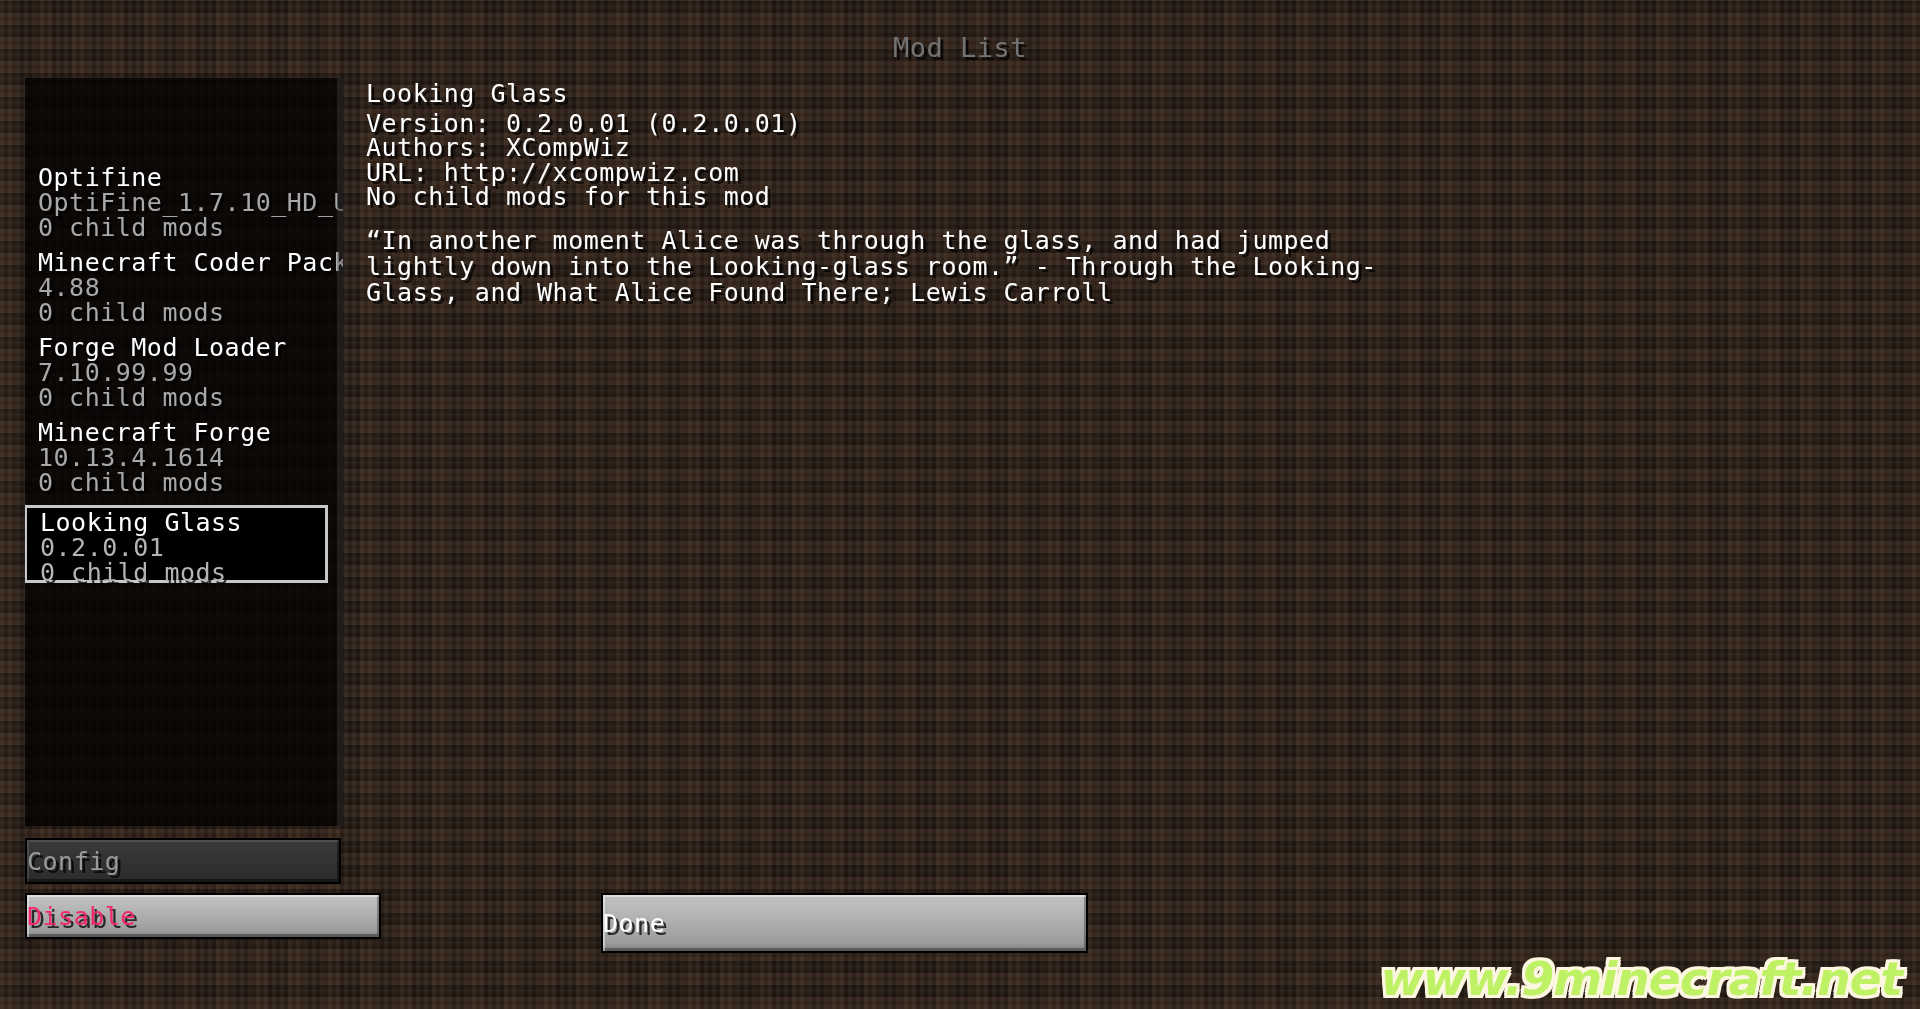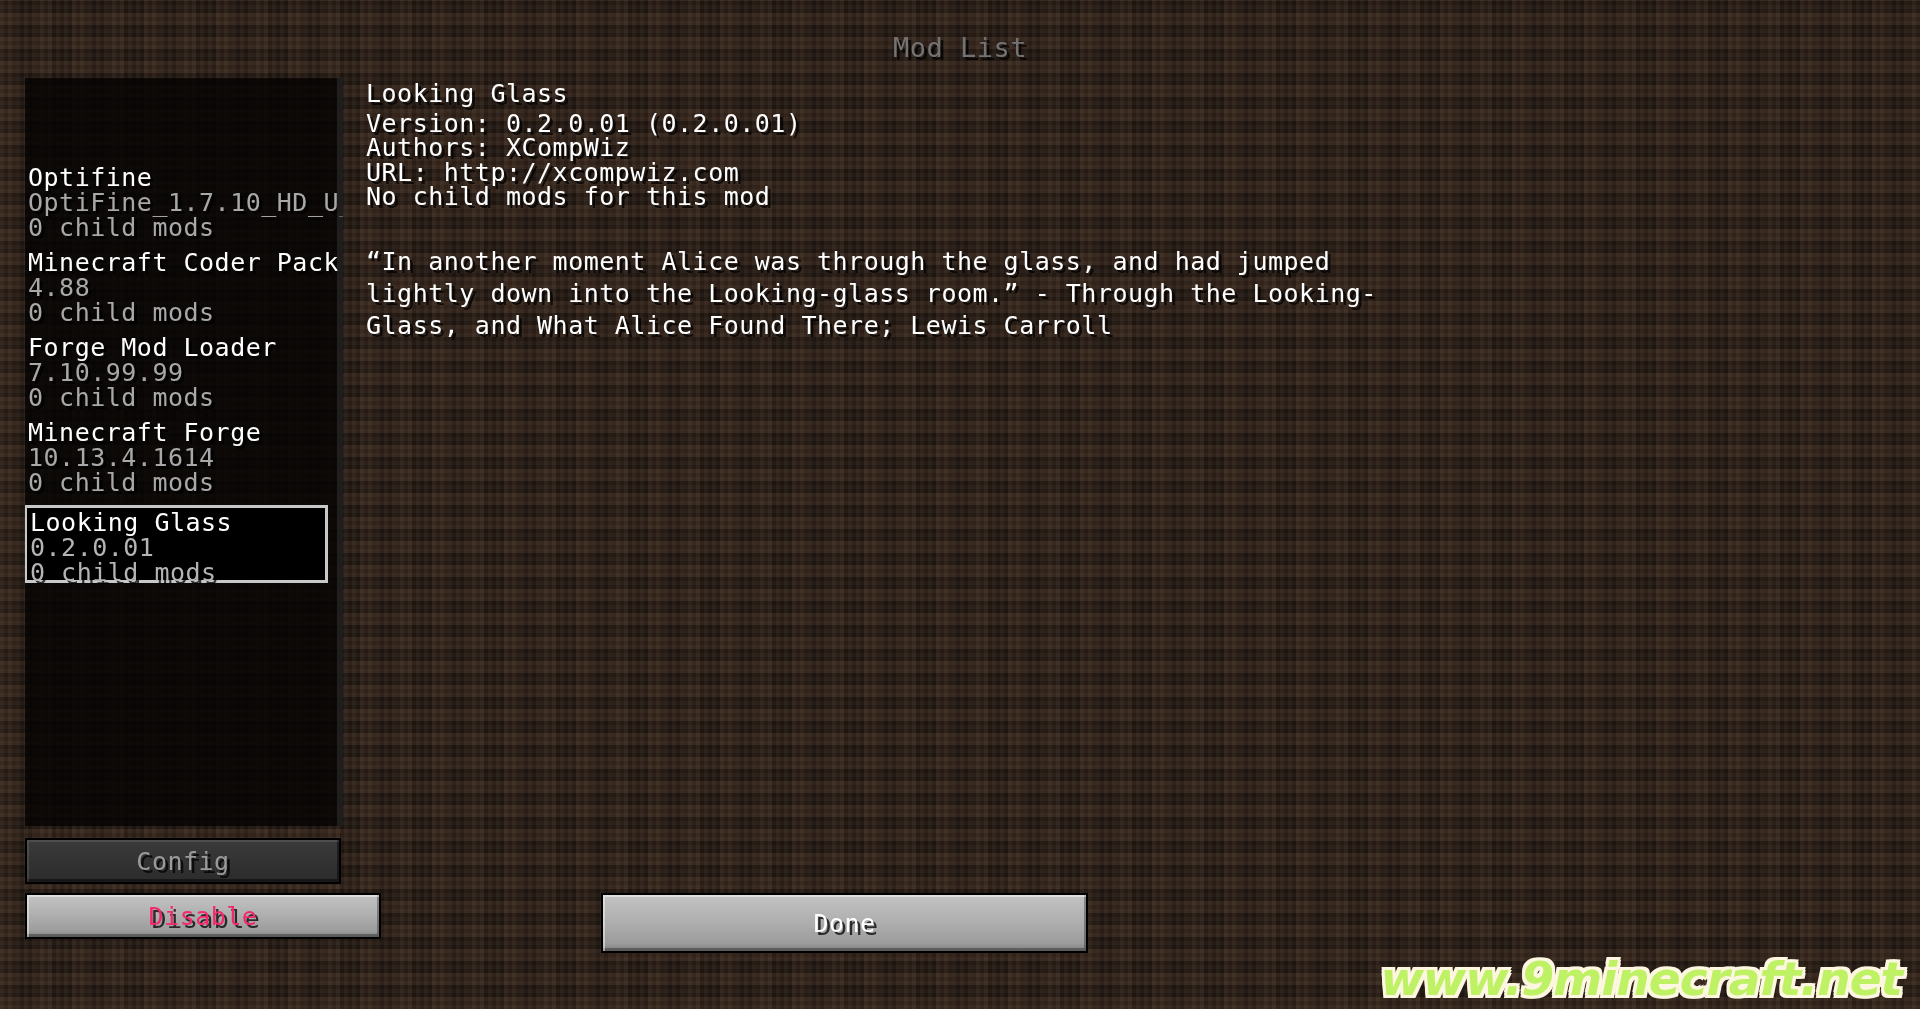--- a/index.html
+++ b/index.html
@@ -63,21 +63,21 @@
     background: rgba(4,3,2,0.82);
     overflow: hidden;
   }
   #mod-list-inner {
     position: absolute;
     left: 0;
     top: 87px;
     width: 318px;
   }
   .mod-entry {
-    padding: 0 8px 0 3px;
+    padding: 0 8px 0 13px;
     margin-bottom: 13px;
     height: 72px;
   }
   .mod-entry.selected {
     border: 3px solid #c8c8c8;
     background: #000000;
     margin-left: -1px;
     width: 304px;
     padding-top: 2px;
     height: 78px;
@@ -122,34 +122,33 @@
     width: 1075px;
   }
   .detail-line {
     font-size: 25px;
     line-height: 24.6px;
     color: #ffffff;
     white-space: nowrap;
   }
   #detail-title { margin-bottom: 5px; }
   #detail-quote {
-    margin-top: 36px;
-    font-size: 25px;
-    line-height: 32px;
+    margin-top: 18px;
+    font-size: 25px;
+    line-height: 26px;
     color: #ffffff;
     width: 1072px;
     white-space: normal;
   }
 
   
   .mc-button {
     position: absolute;
     display: flex;
     align-items: center;
-    justify-content: center;
     font-size: 25px;
     border: 2px solid #000000;
     cursor: pointer;
     user-select: none;
   }
   .mc-button.enabled {
     background: linear-gradient(180deg, #c3c3c3 0%, #b0b0b0 45%, #9c9c9c 86%, #7e7e7e 100%);
     box-shadow: inset 2px 2px 0 rgba(255,255,255,0.45),
                 inset -2px -3px 0 rgba(0,0,0,0.30);
     color: #ffffff;

